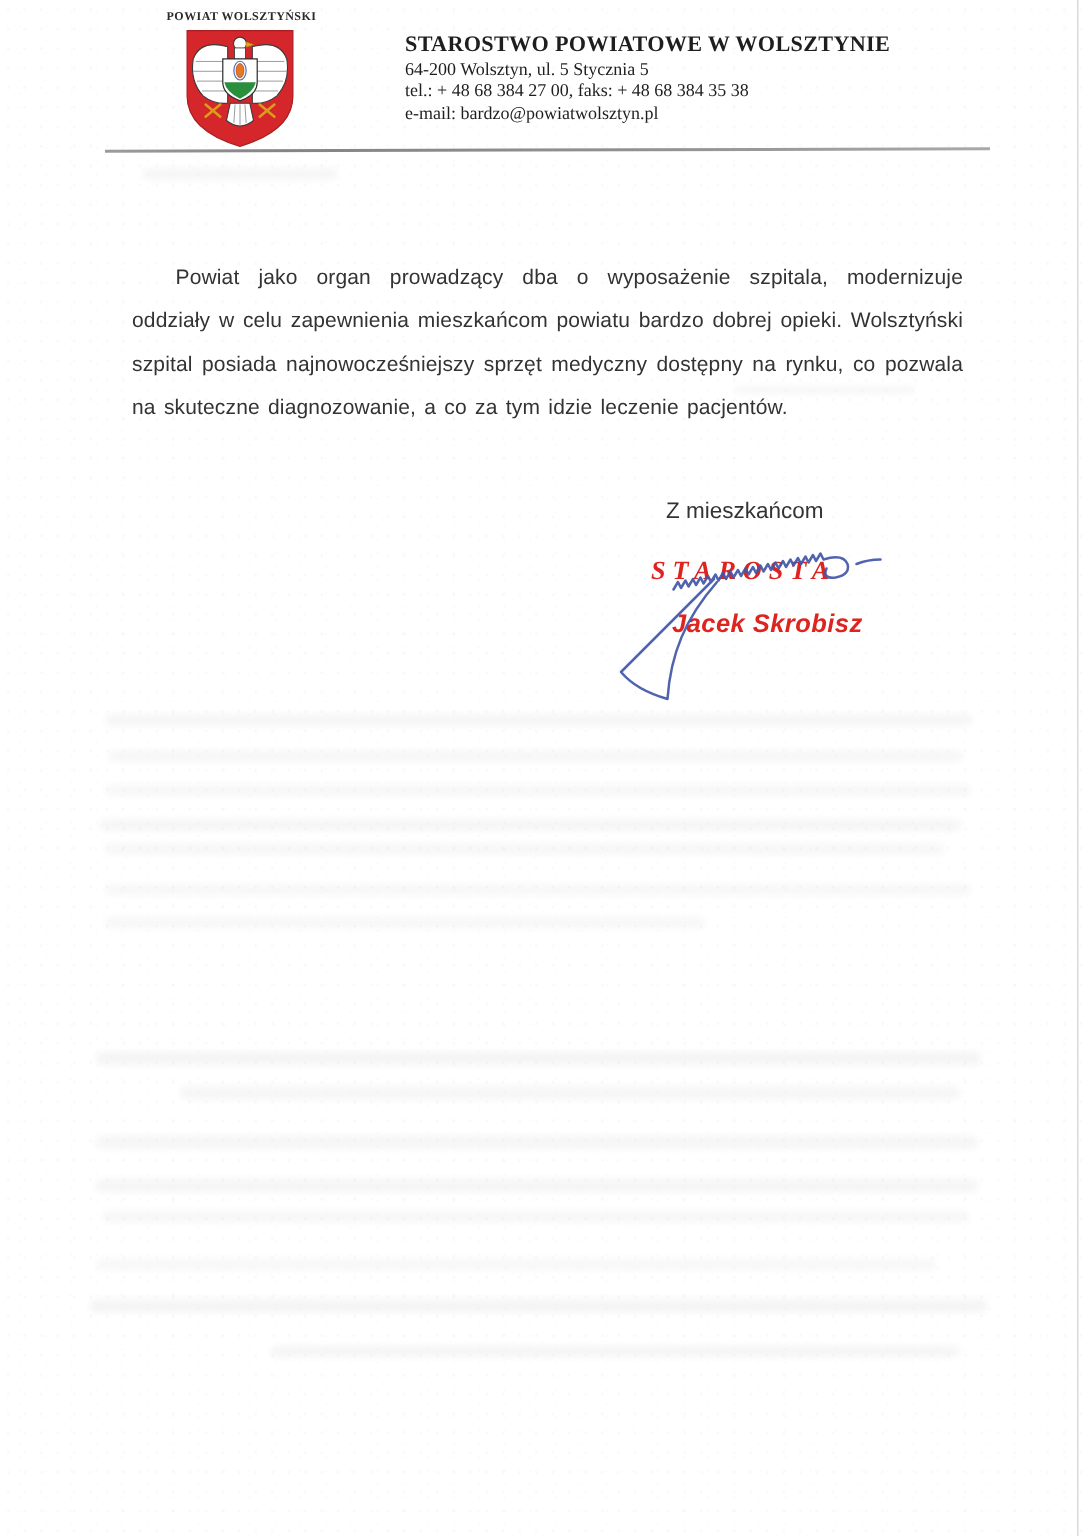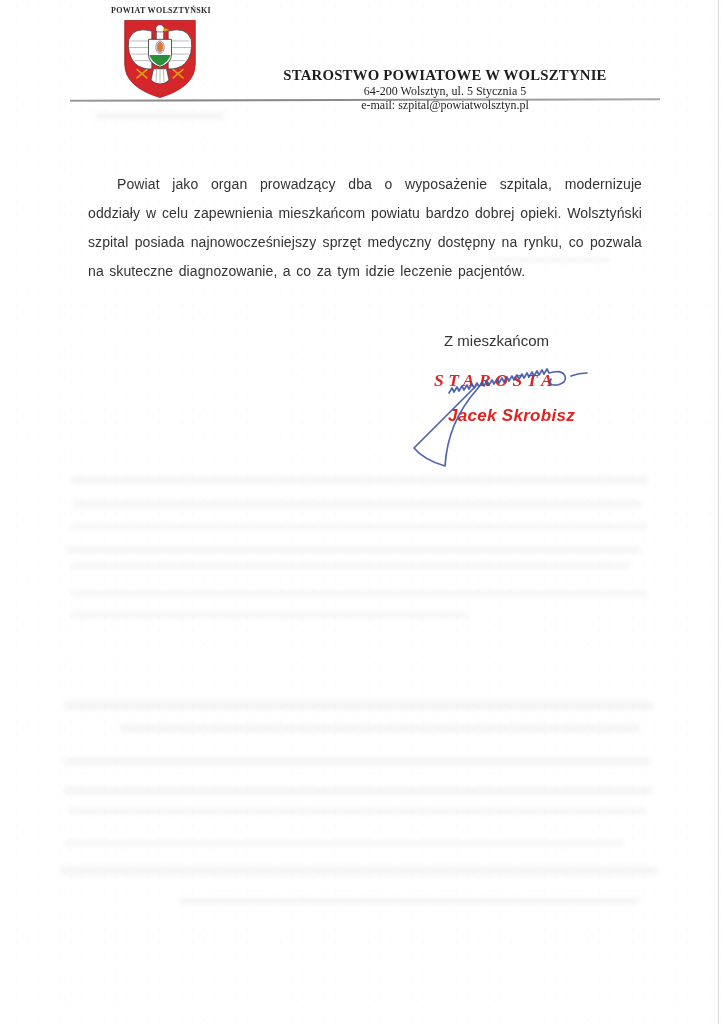--- a/index.html
+++ b/index.html
@@ -23,24 +23,22 @@
   .crest-caption{
     position:absolute;left:108px;top:6px;width:106px;
     text-align:center;
     font-family:"Liberation Serif", serif;
     font-size:8px;font-weight:bold;letter-spacing:0.3px;
     color:#2b2b2b;
   }
   .crest{position:absolute;left:119px;top:18px;width:82px;height:82px;}
   .header-text{
     position:absolute;left:270px;top:23px;width:350px;
-    text-align:center;
     font-family:"Liberation Serif", serif;
     color:#1e1e1e;
-    margin-top:45px;
   }
   .header-text .org{font-size:14.8px;font-weight:bold;letter-spacing:0.2px;line-height:15px;}
   .header-text .line{font-size:12px;line-height:14.4px;margin-top:0.5px;}
   .rule{
     position:absolute;left:70px;top:99px;width:590px;height:2px;
     background:linear-gradient(90deg,#8a8a8a,#6f6f6f 20%,#7d7d7d 60%,#9a9a9a);
     transform:rotate(-0.15deg);
     opacity:0.85;
   }
   
@@ -108,21 +106,22 @@
       <path d="M36,26 H64 V45 Q64,55 50,60 Q36,55 36,45 Z" fill="#ffffff" stroke="#2f2f2f" stroke-width="1"></path>
       <path d="M37.2,45 H62.8 Q61,53 50,58.4 Q39,53 37.2,45 Z" fill="#2a8f3c"></path>
       <ellipse cx="50" cy="35.5" rx="5" ry="7.6" fill="none" stroke="#4466aa" stroke-width="0.9"></ellipse>
       <ellipse cx="50" cy="35.5" rx="3.2" ry="5.8" fill="#e07b25" stroke="#c0392b" stroke-width="0.6"></ellipse>
     </svg>
   </div>
 
   <div class="header-text">
     <div class="org">STAROSTWO POWIATOWE W WOLSZTYNIE</div>
     <div class="line">64-200 Wolsztyn, ul. 5 Stycznia 5</div>
-    <div class="line">e-mail:  szpital@powiatwolsztyn.pl</div>
+    <div class="line">tel.: + 48 68 384 27 00, faks: + 48 68 384 35 38</div>
+    <div class="line">e-mail:  bardzo@powiatwolsztyn.pl</div>
   </div>
 
   <div class="rule"></div>
 
   <p class="body-par">Powiat jako organ prowadzący dba o wyposażenie szpitala, modernizuje oddziały w celu zapewnienia mieszkańcom powiatu bardzo dobrej opieki. Wolsztyński szpital posiada najnowocześniejszy sprzęt medyczny dostępny na rynku, co pozwala na skuteczne diagnozowanie, a co za tym idzie leczenie pacjentów.</p>
 
   <div class="closing">Z mieszkańcom</div>
 
   <div class="starosta">STAROSTA</div>
 

